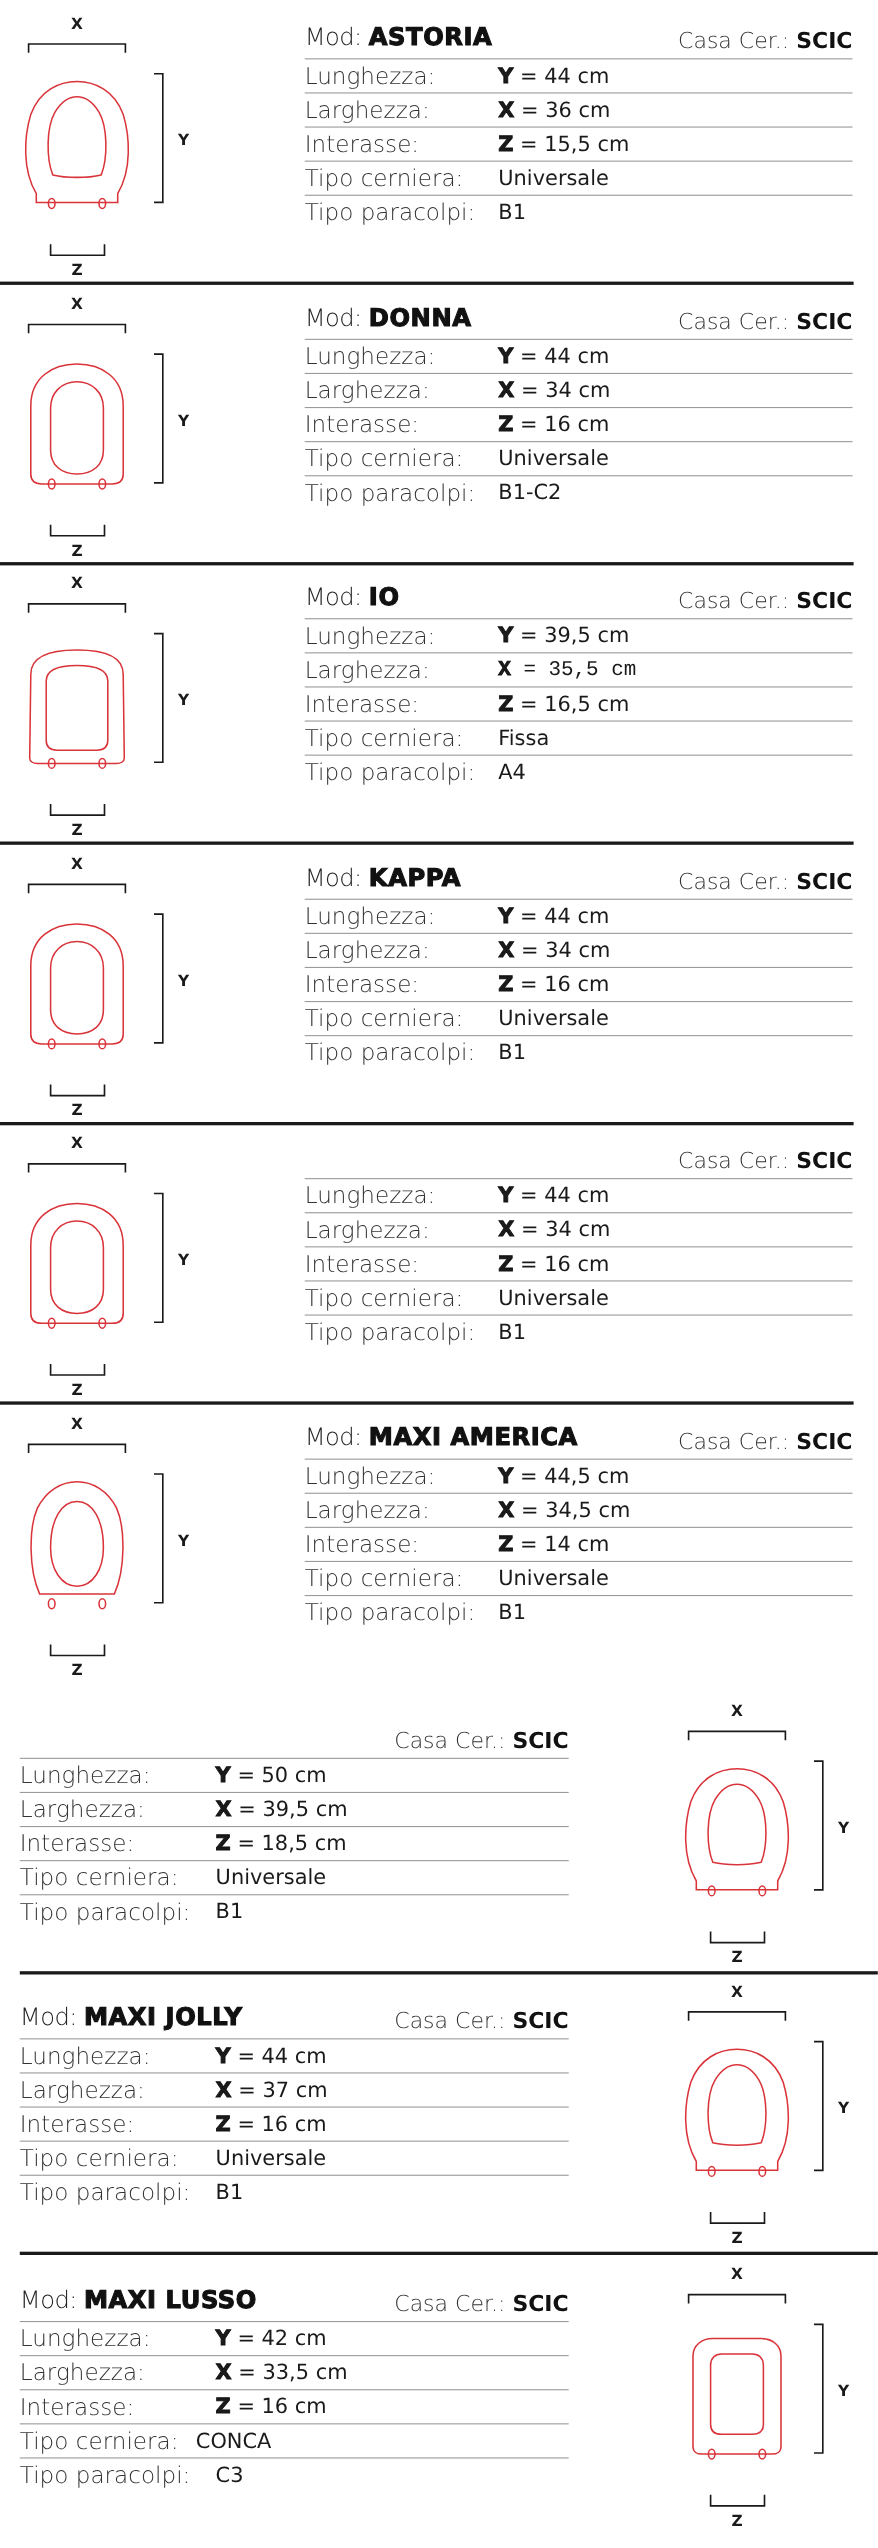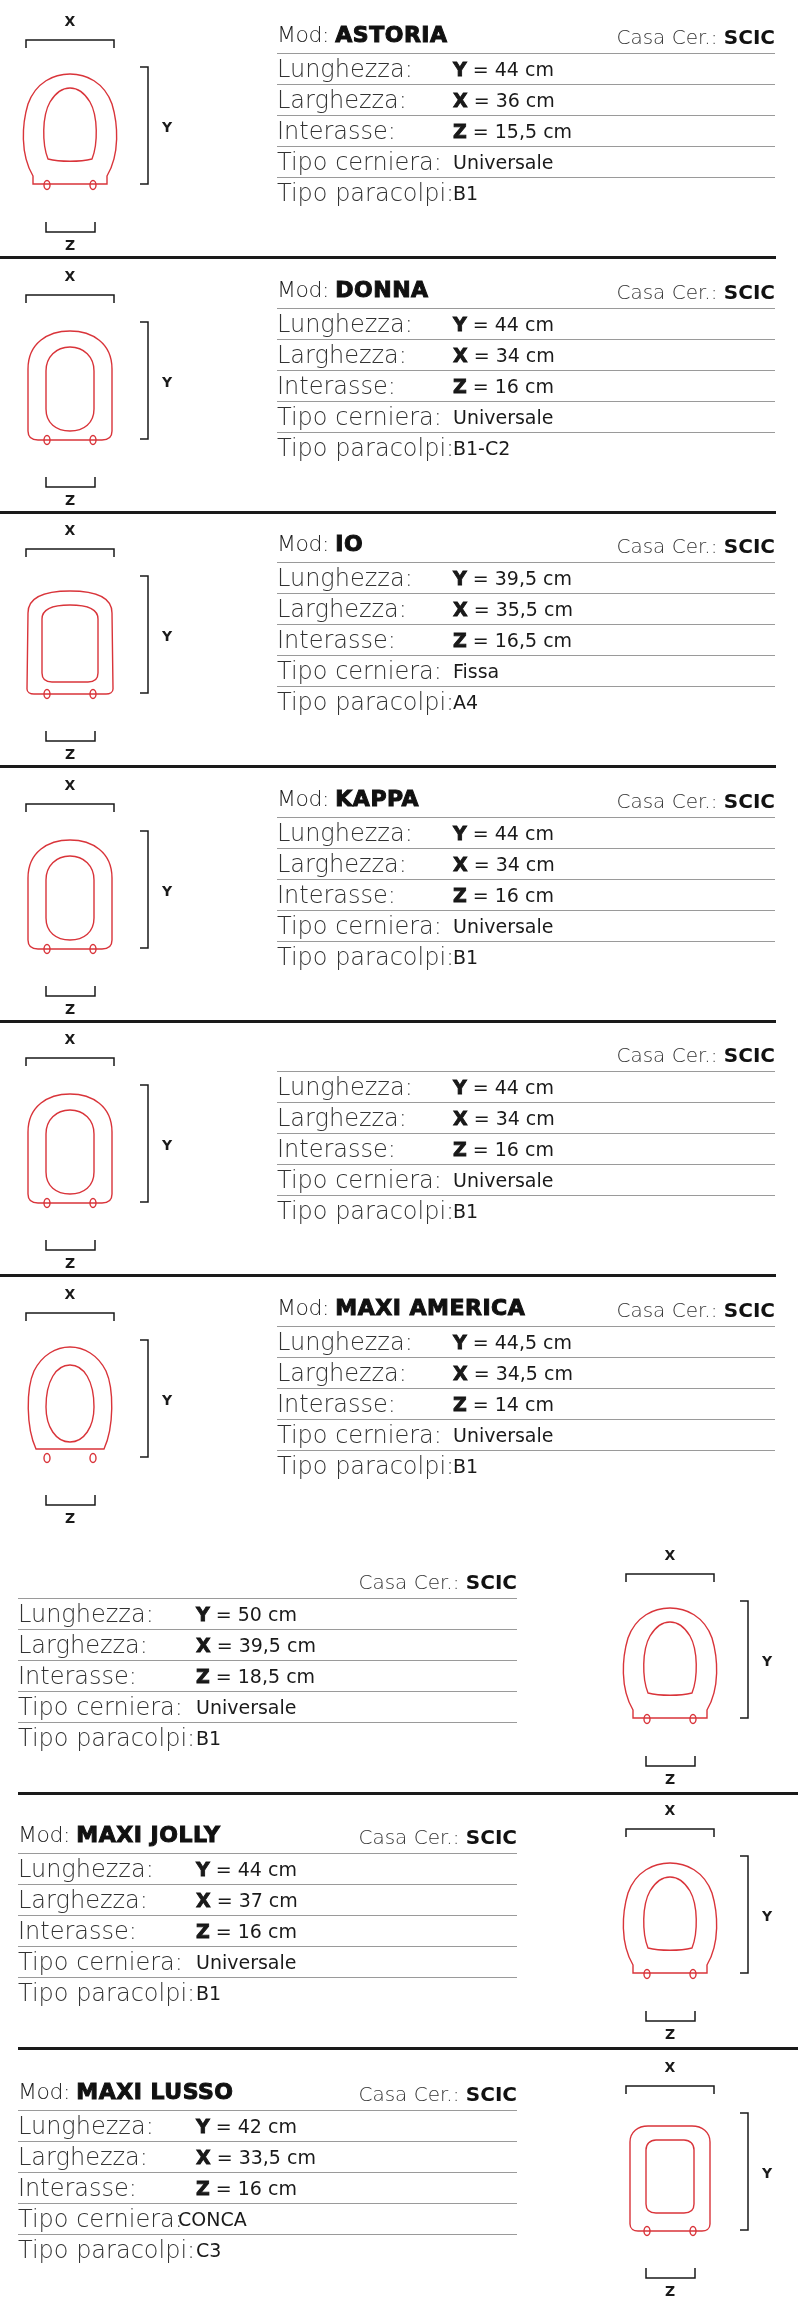--- a/index.html
+++ b/index.html
@@ -13,21 +13,21 @@
   .title-row { position: relative; height: 40px; border-bottom: 1.5px solid #9a9a9a; }
   .mod { position: absolute; left: 0; bottom: 3px; font-size: 22px; line-height: 30px; white-space: nowrap; }
   .mod-prefix { font-family: "DejaVu Sans", sans-serif; font-weight: 200; color: #222; letter-spacing: -0.5px; }
   .mod-name { font-family: "DejaVu Sans", sans-serif; font-weight: 900; color: #111; letter-spacing: 0.5px;
               -webkit-text-stroke: 1px #111; }
   .brand { position: absolute; right: 0; bottom: 4px; font-size: 20px; line-height: 24px; white-space: nowrap; }
   .brand-prefix { font-weight: 200; color: #333; }
   .brand-name { font-weight: 700; color: #111; }
   .row { position: relative; height: 30px; border-bottom: 1.5px solid #9a9a9a; }
   .row.last { border-bottom: none; }
-  .lbl { position: absolute; left: 0; bottom: 4px; font-size: 24px; line-height: 22px; font-weight: 200; color: #333; }
+  .lbl { position: absolute; left: 0; bottom: 4px; font-size: 21px; line-height: 22px; font-weight: 200; color: #333; }
   .val { position: absolute; bottom: 4px; font-size: 19px; line-height: 22px; color: #1a1a1a; white-space: nowrap; }
   .axis { font-weight: 900; -webkit-text-stroke: 0.8px #111; }
   .dim-label { font-family: "DejaVu Sans", sans-serif; font-weight: 700; font-size: 14px; fill: #1a1a1a; }
 </style>
 </head>
 <body>
 
 <div id="catalog">
     <div class="section" style="top: 0px; height: 255px;">
     <div class="drawing" style="left: 0px; top: 4px;">
@@ -140,21 +140,21 @@
       <div class="title-row">
         <div class="mod"><span class="mod-prefix">Mod: </span><span class="mod-name">IO</span></div>
         <div class="brand"><span class="brand-prefix">Casa Cer.: </span><span class="brand-name">SCIC</span></div>
       </div>
       <div class="row">
         <span class="lbl">Lunghezza:</span>
         <span class="val" style="left: 176px;"><span class="axis">Y</span><span> = </span><span class="v">39,5 cm</span></span>
       </div>
       <div class="row">
         <span class="lbl">Larghezza:</span>
-        <span class="val" style="left: 176px;"><span class="axis">X</span><span> = </span><span class="v">35,5 cm</span></span>
+        <span class="val" style="left: 176px; font-family: Liberation Mono, monospace;"><span class="axis">X</span><span> = </span><span class="v">35,5 cm</span></span>
       </div>
       <div class="row">
         <span class="lbl">Interasse:</span>
         <span class="val" style="left: 176px;"><span class="axis">Z</span><span> = </span><span class="v">16,5 cm</span></span>
       </div>
       <div class="row">
         <span class="lbl">Tipo cerniera:</span>
         <span class="val" style="left: 176px;"><span class="v">Fissa</span></span>
       </div>
       <div class="row last">

